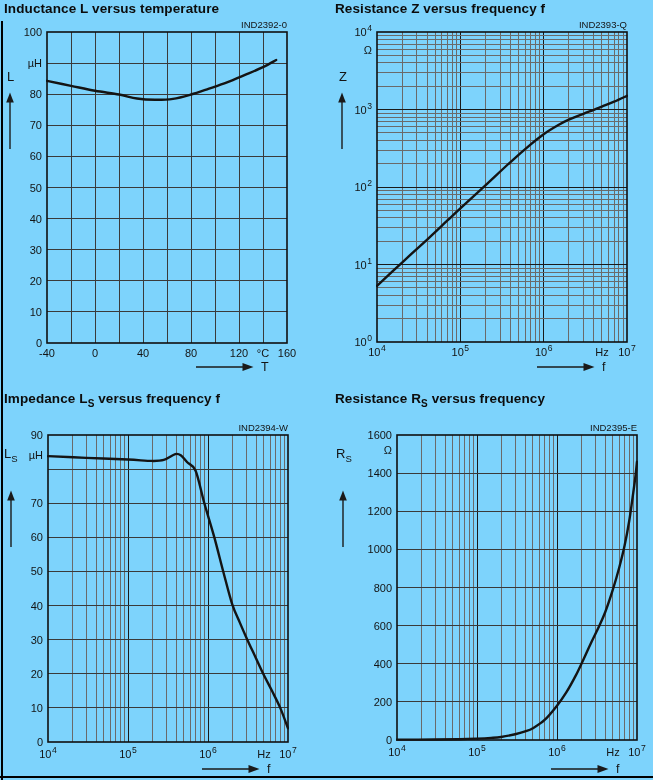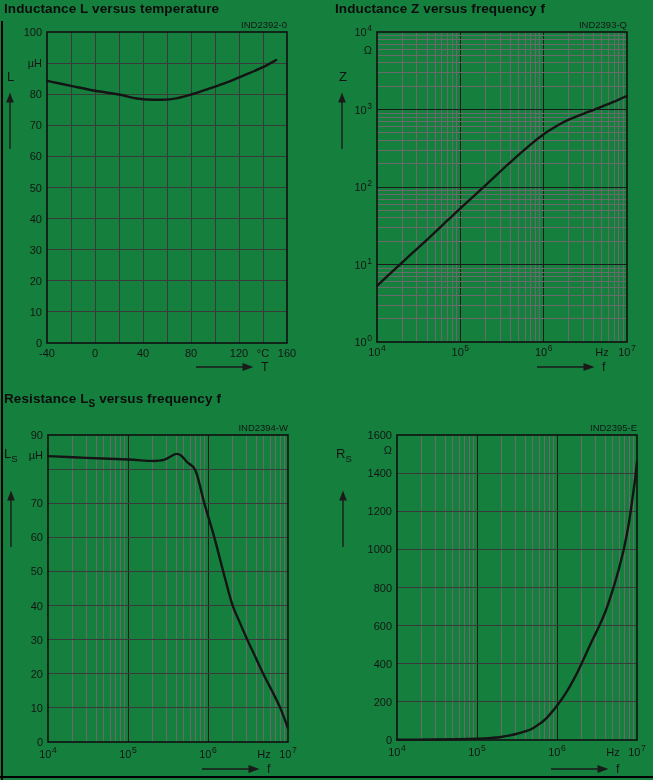--- a/index.html
+++ b/index.html
@@ -1,16 +1,16 @@
 <!DOCTYPE html>
 <html><head>
 <meta charset="utf-8">
 <style>
   html,body{margin:0;padding:0;background:#ffffff;}
-  #page{position:relative;width:653px;height:780px;background:#15803d;overflow:hidden;
+  #page{position:relative;width:653px;height:780px;background:#7dd3fc;overflow:hidden;
         font-family:"Liberation Sans",sans-serif;color:#111;text-align:center;}
   .pborder-left{position:absolute;left:1px;top:21px;width:2px;height:759px;background:#000;}
   .pborder-bottom{position:absolute;left:0;top:776px;width:653px;height:2px;background:#000;}
   .cell{position:absolute;width:326px;height:390px;}
   .c0{left:0;top:0}.c1{left:327px;top:0}.c2{left:0;top:390px}.c3{left:327px;top:390px}
   .cell h3{position:absolute;left:4px;top:1px;margin:0;font-size:13.5px;font-weight:bold;
            color:#0c0c0c;letter-spacing:0.1px;white-space:nowrap;}
   .c1 h3,.c3 h3{left:8px;}
   .cell h3 sub{font-size:10px;}
   .yname{position:absolute;font-size:13px;color:#141414;}
@@ -87,21 +87,21 @@
     <div class="xname">
       <svg class="xarrow" width="58" height="10" viewBox="0 0 58 10">
           <path d="M0 5 L47 5" stroke="#1a1a1a" stroke-width="1.4"></path>
           <path d="M57.5 5 L46.5 1.1 L46.5 8.9 Z" fill="#1a1a1a"></path>
         </svg>
       <span>T</span>
     </div>
   </section>
 
   <section class="cell c1">
-    <h3><span>Inductance Z versus frequency f</span><sub></sub><span></span></h3>
+    <h3><span>Resistance Z versus frequency f</span><sub></sub><span></span></h3>
     <div class="yname"><span>Z</span><sub></sub></div>
     <svg class="yarrow" width="14" height="58" viewBox="0 0 14 58">
         <path d="M7 57 L7 9" stroke="#1a1a1a" stroke-width="1.4"></path>
         <path d="M7 0.5 L3.2 10.5 L10.8 10.5 Z" fill="#1a1a1a"></path>
       </svg>
     <svg class="plot" width="326" height="390">
         <line x1="75.08583297199844" y1="32" x2="75.08583297199844" y2="342" stroke="#6a6a6a" stroke-width="1" shape-rendering="crispEdges"></line>
         <line x1="89.7601045599719" y1="32" x2="89.7601045599719" y2="342" stroke="#6a6a6a" stroke-width="1" shape-rendering="crispEdges"></line>
         <line x1="100.17166594399689" y1="32" x2="100.17166594399689" y2="342" stroke="#6a6a6a" stroke-width="1" shape-rendering="crispEdges"></line>
         <line x1="108.24750036133489" y1="32" x2="108.24750036133489" y2="342" stroke="#6a6a6a" stroke-width="1" shape-rendering="crispEdges"></line>
@@ -183,21 +183,21 @@
     <div class="xname">
       <svg class="xarrow" width="58" height="10" viewBox="0 0 58 10">
           <path d="M0 5 L47 5" stroke="#1a1a1a" stroke-width="1.4"></path>
           <path d="M57.5 5 L46.5 1.1 L46.5 8.9 Z" fill="#1a1a1a"></path>
         </svg>
       <span>f</span>
     </div>
   </section>
 
   <section class="cell c2">
-    <h3><span>Resistance L</span><sub>S</sub><span> versus frequency f</span></h3>
+    <h3><span>Impedance L</span><sub>S</sub><span> versus frequency f</span></h3>
     <div class="yname"><span>L</span><sub>S</sub></div>
     <svg class="yarrow" width="14" height="58" viewBox="0 0 14 58">
         <path d="M7 57 L7 9" stroke="#1a1a1a" stroke-width="1.4"></path>
         <path d="M7 0.5 L3.2 10.5 L10.8 10.5 Z" fill="#1a1a1a"></path>
       </svg>
     <svg class="plot" width="326" height="390">
         <line x1="72.0823996531185" y1="45" x2="72.0823996531185" y2="352" stroke="#6a6a6a" stroke-width="1" shape-rendering="crispEdges"></line>
         <line x1="86.16970037757301" y1="45" x2="86.16970037757301" y2="352" stroke="#6a6a6a" stroke-width="1" shape-rendering="crispEdges"></line>
         <line x1="96.164799306237" y1="45" x2="96.164799306237" y2="352" stroke="#6a6a6a" stroke-width="1" shape-rendering="crispEdges"></line>
         <line x1="103.9176003468815" y1="45" x2="103.9176003468815" y2="352" stroke="#6a6a6a" stroke-width="1" shape-rendering="crispEdges"></line>
@@ -256,20 +256,21 @@
     <div class="xname">
       <svg class="xarrow" width="58" height="10" viewBox="0 0 58 10">
           <path d="M0 5 L47 5" stroke="#1a1a1a" stroke-width="1.4"></path>
           <path d="M57.5 5 L46.5 1.1 L46.5 8.9 Z" fill="#1a1a1a"></path>
         </svg>
       <span>f</span>
     </div>
   </section>
 
   <section class="cell c3">
+    <h3><span>Resistance R</span><sub>S</sub><span> versus frequency</span></h3>
     <div class="yname"><span>R</span><sub>S</sub></div>
     <svg class="yarrow" width="14" height="58" viewBox="0 0 14 58">
         <path d="M7 57 L7 9" stroke="#1a1a1a" stroke-width="1.4"></path>
         <path d="M7 0.5 L3.2 10.5 L10.8 10.5 Z" fill="#1a1a1a"></path>
       </svg>
     <svg class="plot" width="326" height="390">
         <line x1="94.0823996531185" y1="45" x2="94.0823996531185" y2="350" stroke="#6a6a6a" stroke-width="1" shape-rendering="crispEdges"></line>
         <line x1="108.16970037757301" y1="45" x2="108.16970037757301" y2="350" stroke="#6a6a6a" stroke-width="1" shape-rendering="crispEdges"></line>
         <line x1="118.164799306237" y1="45" x2="118.164799306237" y2="350" stroke="#6a6a6a" stroke-width="1" shape-rendering="crispEdges"></line>
         <line x1="125.9176003468815" y1="45" x2="125.9176003468815" y2="350" stroke="#6a6a6a" stroke-width="1" shape-rendering="crispEdges"></line>

